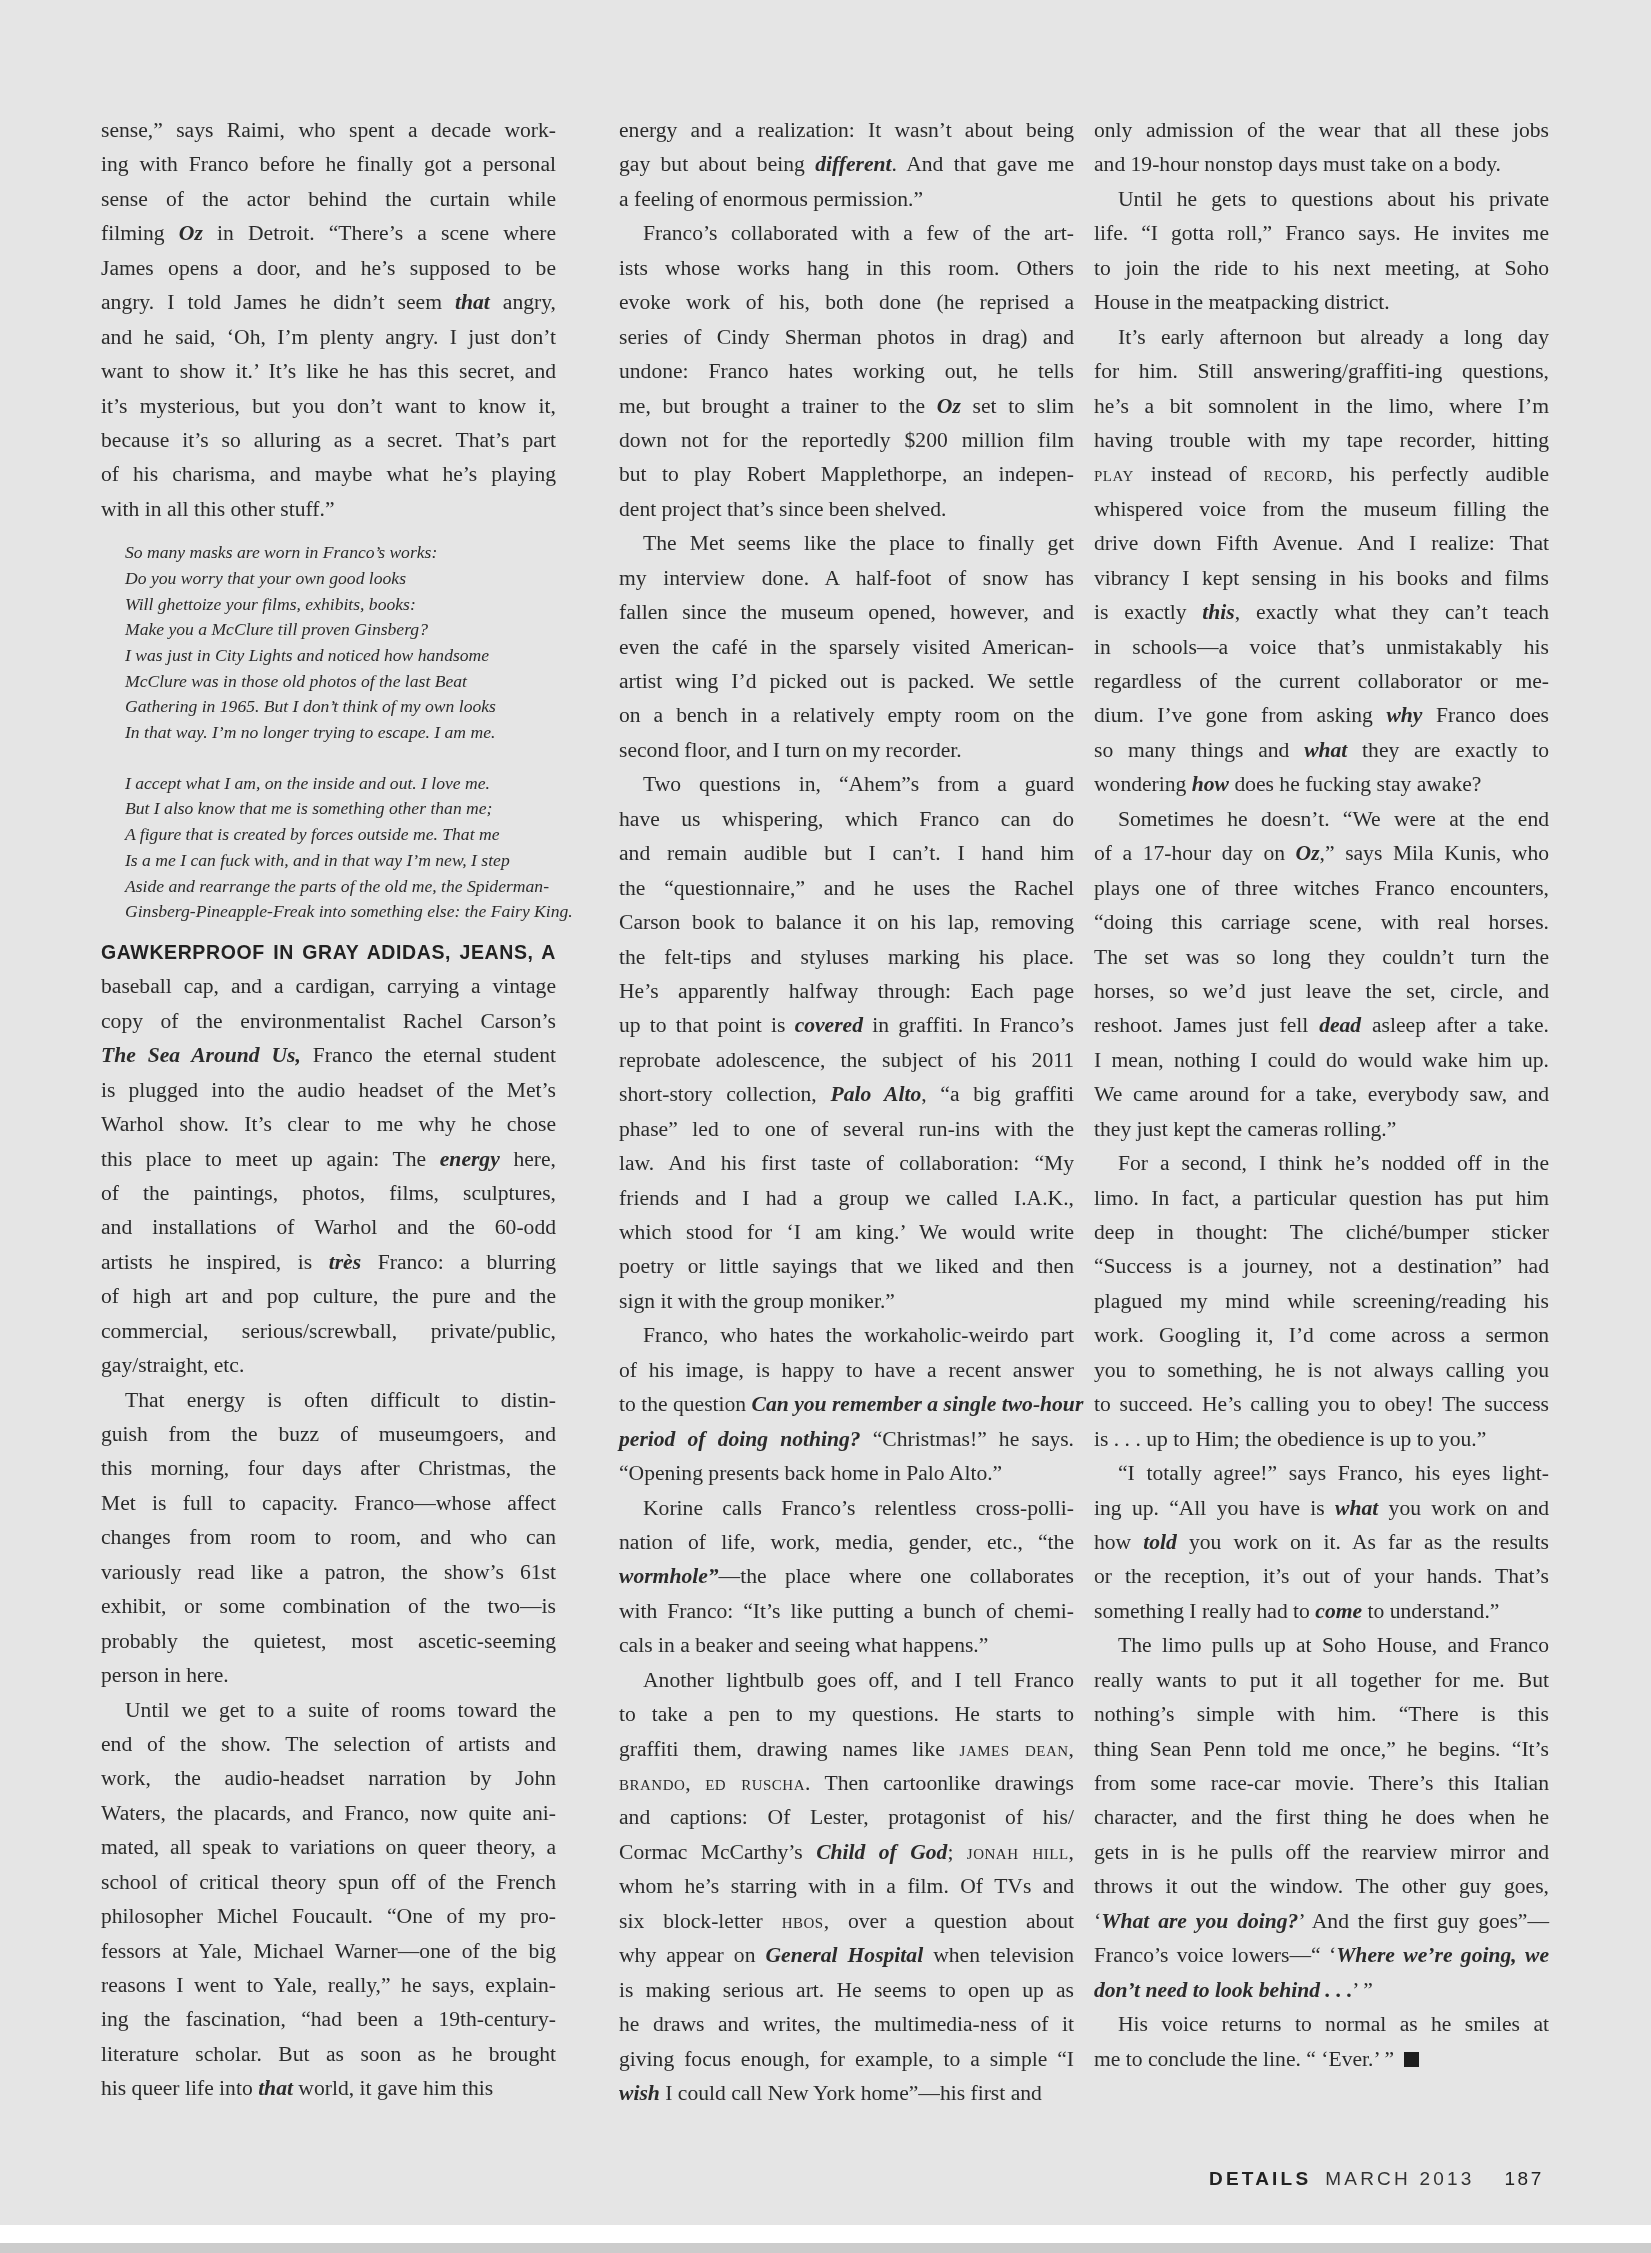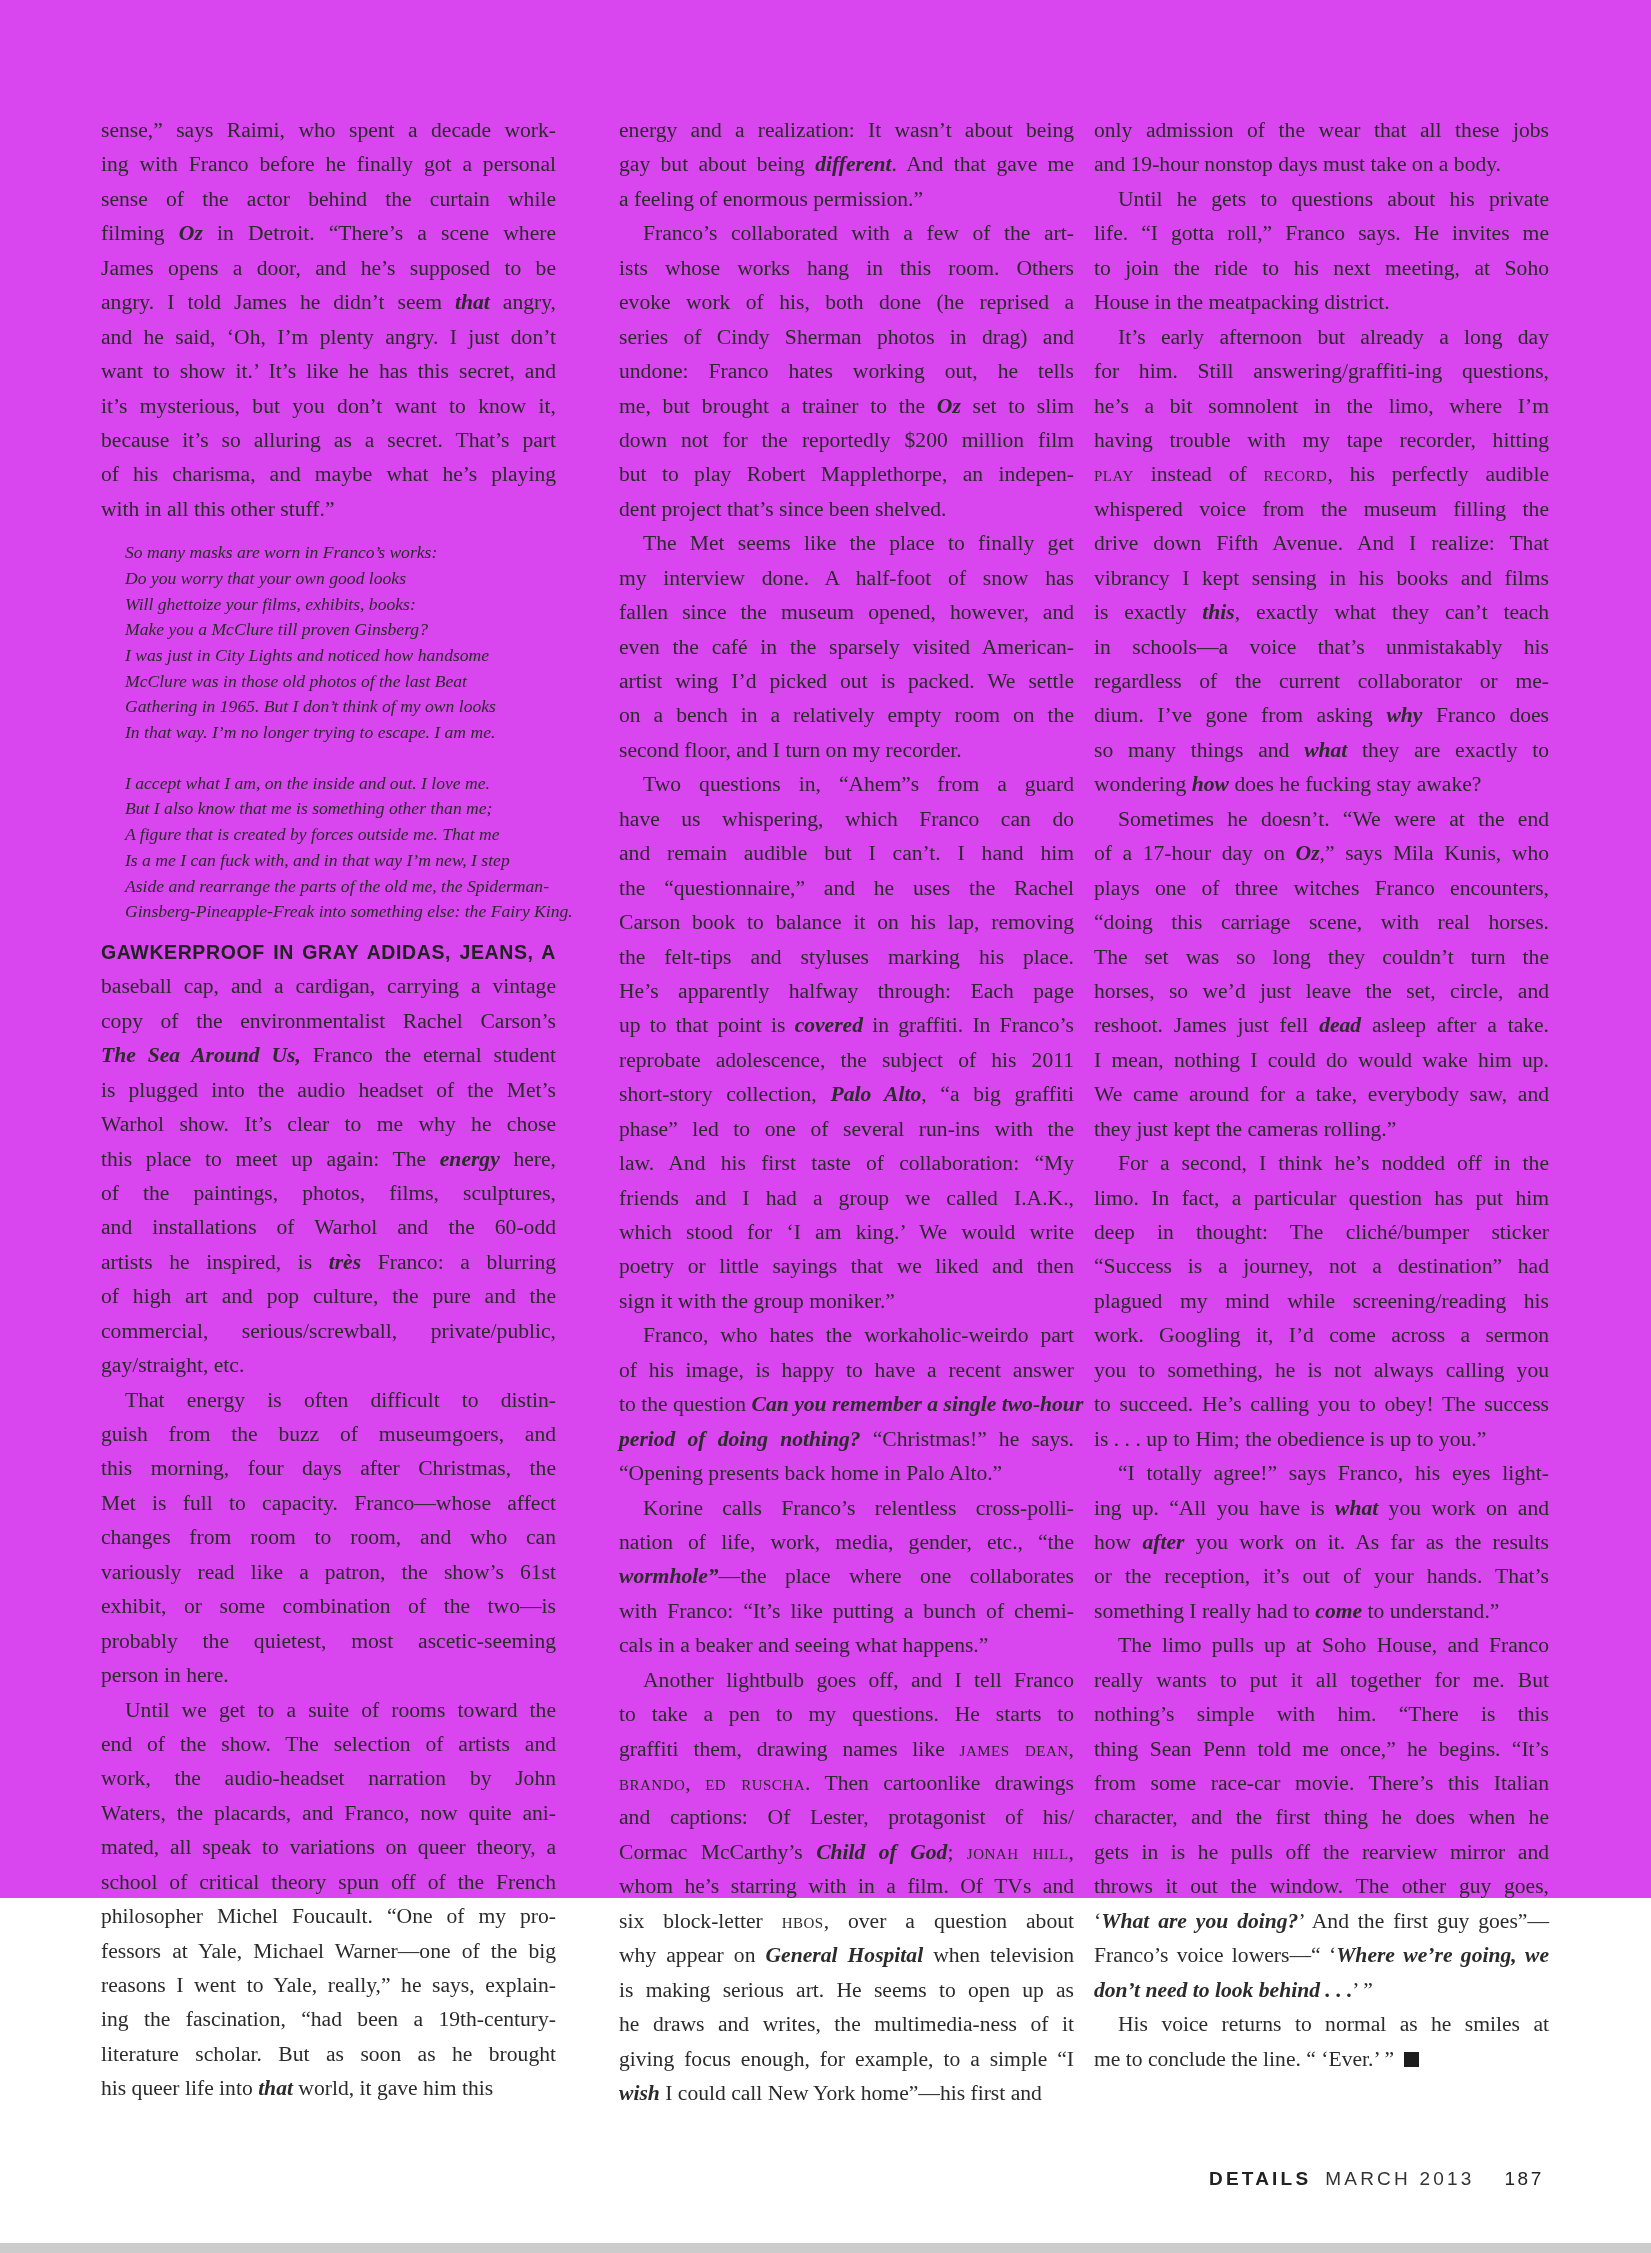--- a/index.html
+++ b/index.html
@@ -1,21 +1,21 @@
 <!DOCTYPE html>
 <html><head>
 <meta charset="utf-8">
 <style>
   html, body { margin: 0; padding: 0; }
   body {
     width: 1651px; height: 2253px; background: #ffffff; position: relative; overflow: hidden;
     color: #2a2a2a;
     font-family: "DejaVu Serif", "Liberation Serif", serif;
   }
-  .page { position: absolute; left: 0; top: 0; width: 1651px; height: 1898px; background: #d946ef; }
+  .page { position: absolute; left: 0; top: 0; width: 1651px; height: 2225px; background: #e5e5e5; }
   .bottom-band { position: absolute; left: 0; top: 2243px; width: 1651px; height: 10px; background: #cccccc; }
   .col {
     position: absolute; top: 113px; width: 455px;
     font-family: "Liberation Serif", "DejaVu Serif", serif;
     font-size: 21.6px; line-height: 34.45px; color: #2b2b2b;
   }
   .col-1 { left: 101px; }
   .col-2 { left: 619px; }
   .col-3 { left: 1094px; }
   .line {
@@ -244,21 +244,21 @@
         <span class="line"><span>“Success is a journey, not a destination” had</span></span>
         <span class="line"><span>plagued my mind while screening/reading his</span></span>
         <span class="line"><span>work. Googling it, I’d come across a sermon</span></span>
         <span class="line"><span>you to something, he is not always calling you</span></span>
         <span class="line"><span>to succeed. He’s calling you to obey! The success</span></span>
         <span class="line last"><span>is . . . up to Him; the obedience is up to you.”</span></span>
       </div>
       <div class="para">
         <span class="line indent"><span>“I totally agree!” says Franco, his eyes light-</span></span>
         <span class="line"><span>ing up. “All you have is </span><span class="it">what</span><span> you work on and</span></span>
-        <span class="line"><span>how </span><span class="it">after</span><span> you work on it. As far as the results</span></span>
+        <span class="line"><span>how </span><span class="it">told</span><span> you work on it. As far as the results</span></span>
         <span class="line"><span>or the reception, it’s out of your hands. That’s</span></span>
         <span class="line last"><span>something I really had to </span><span class="it">come</span><span> to understand.”</span></span>
       </div>
       <div class="para">
         <span class="line indent"><span>The limo pulls up at Soho House, and Franco</span></span>
         <span class="line"><span>really wants to put it all together for me. But</span></span>
         <span class="line"><span>nothing’s simple with him. “There is this</span></span>
         <span class="line"><span>thing Sean Penn told me once,” he begins. “It’s</span></span>
         <span class="line"><span>from some race-car movie. There’s this Italian</span></span>
         <span class="line"><span>character, and the first thing he does when he</span></span>

